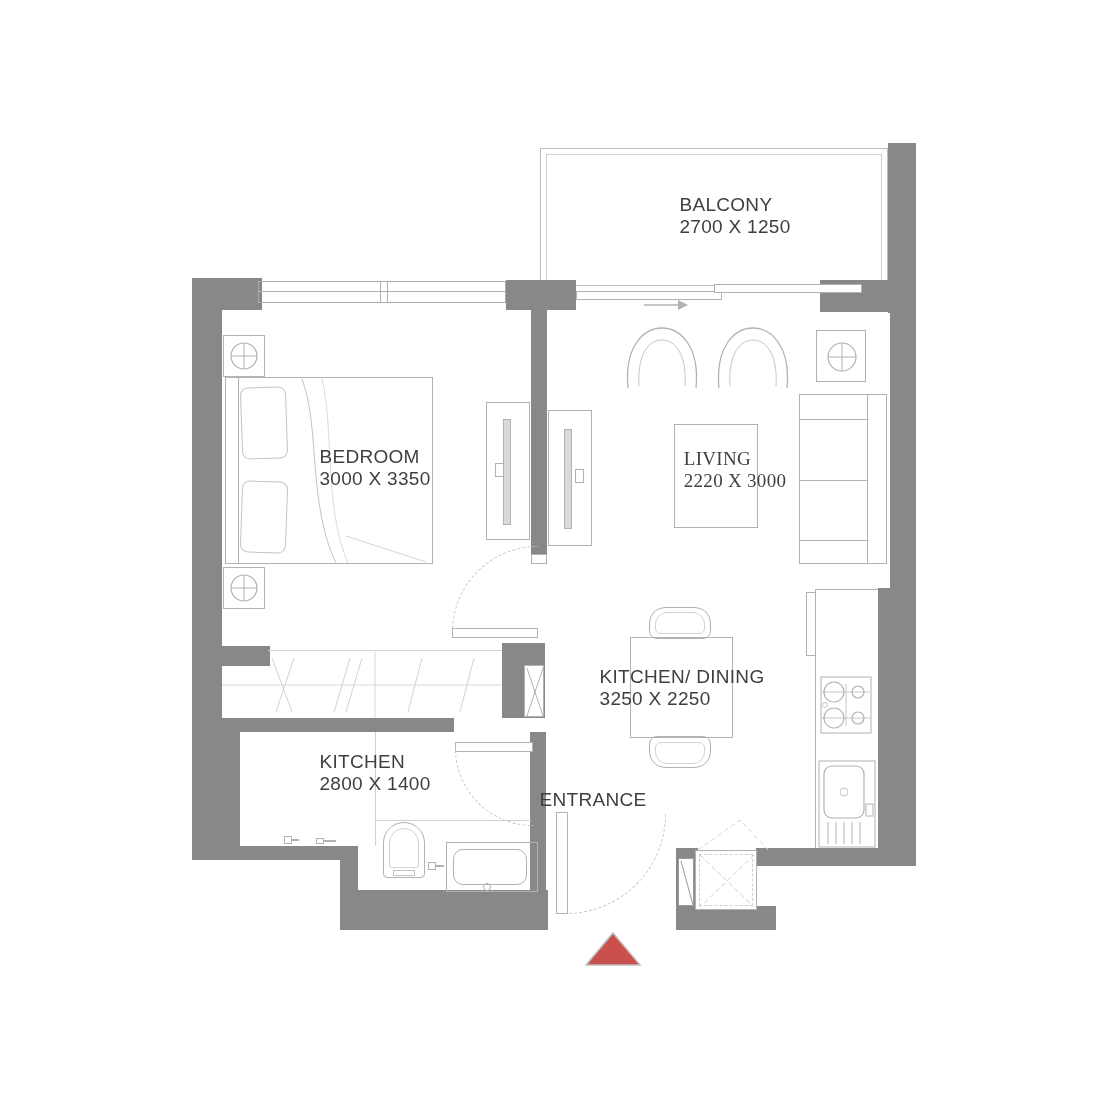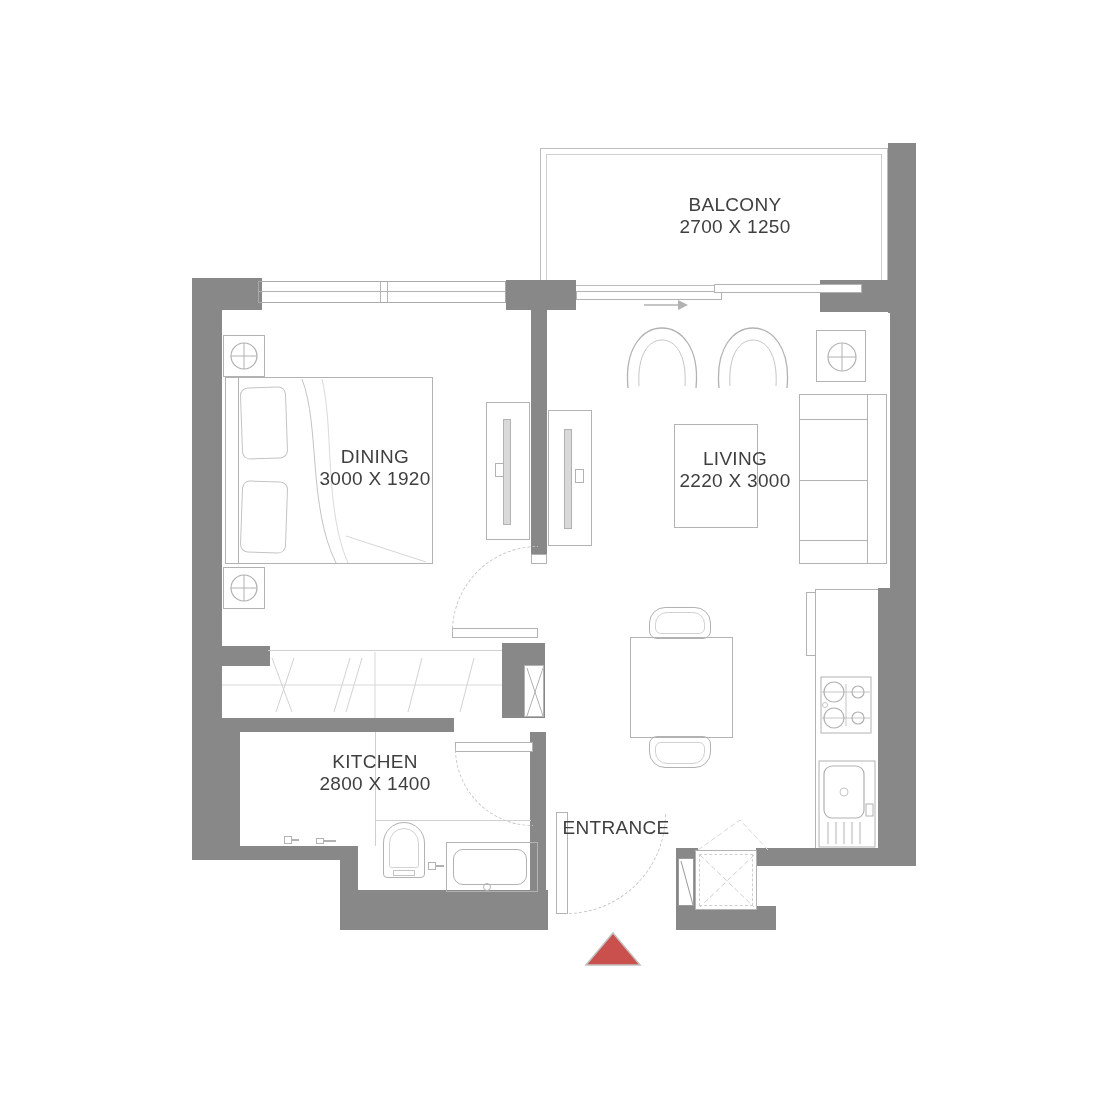--- a/index.html
+++ b/index.html
@@ -11,21 +11,21 @@
     --door-arc:#c4c4c4;
   }
   html,body{margin:0;padding:0;background:#ffffff;}
   .canvas{position:relative;width:1100px;height:1100px;background:#fff;overflow:hidden;
           font-family:"Liberation Sans",sans-serif;}
   .w{position:absolute;background:var(--wall);}
   .ln{position:absolute;background:var(--line);}
   .fln{position:absolute;background:var(--faint-line);}
   .fr{position:absolute;border:1px solid var(--line);background:#fff;box-sizing:border-box;}
   .frt{position:absolute;border:1px solid var(--line);background:transparent;box-sizing:border-box;}
-  .lbl{position:absolute;transform:translateX(-50%);text-align:center;font-size:19px;
+  .lbl{position:absolute;transform:translateX(-50%);font-size:19px;
        line-height:22px;color:var(--text);white-space:nowrap;letter-spacing:.3px;}
   .arc{position:absolute;box-sizing:border-box;}
   svg{position:absolute;overflow:visible;}
 </style>
 </head>
 <body>
 
 <div class="canvas">
 
   <div class="frt" style="left:540px;top:148px;width:348px;height:138px;border-color:#bdbdbd;"></div>
@@ -231,30 +231,34 @@
   <svg style="left:583px;top:930px;" width="60" height="38" viewBox="0 0 60 38">
     <polygon points="30,3 57,35 3,35" style="fill:var(--entrance-marker)" stroke="#c0c0c0" stroke-width="1.5"></polygon>
   </svg>
 
   <div class="lbl" style="left:735px;top:194px;">
     <div>BALCONY</div>
     <div>2700 X 1250</div>
   </div>
 
   <div class="lbl" style="left:375px;top:446px;">
-    <div>DINING</div>
-    <div>3000 X 1920</div>
-  </div>
-
-  <div class="lbl" style="left:735px;top:448px;">
+    <div>BEDROOM</div>
+    <div>3000 X 3350</div>
+  </div>
+
+  <div class="lbl" style="left:735px;top:448px;font-family:Liberation Serif, serif;">
     <div>LIVING</div>
     <div>2220 X 3000</div>
   </div>
 
+  <div class="lbl" style="left:682px;top:666px;">
+    <div>KITCHEN/ DINING</div>
+    <div>3250 X 2250</div>
+  </div>
 
   <div class="lbl" style="left:375px;top:751px;">
     <div>KITCHEN</div>
     <div>2800 X 1400</div>
   </div>
 
-  <div class="lbl" style="left:616px;top:789px;margin-top:28px;">ENTRANCE</div>
+  <div class="lbl" style="left:593px;top:789px;">ENTRANCE</div>
 
 </div>
 
 </body></html>

